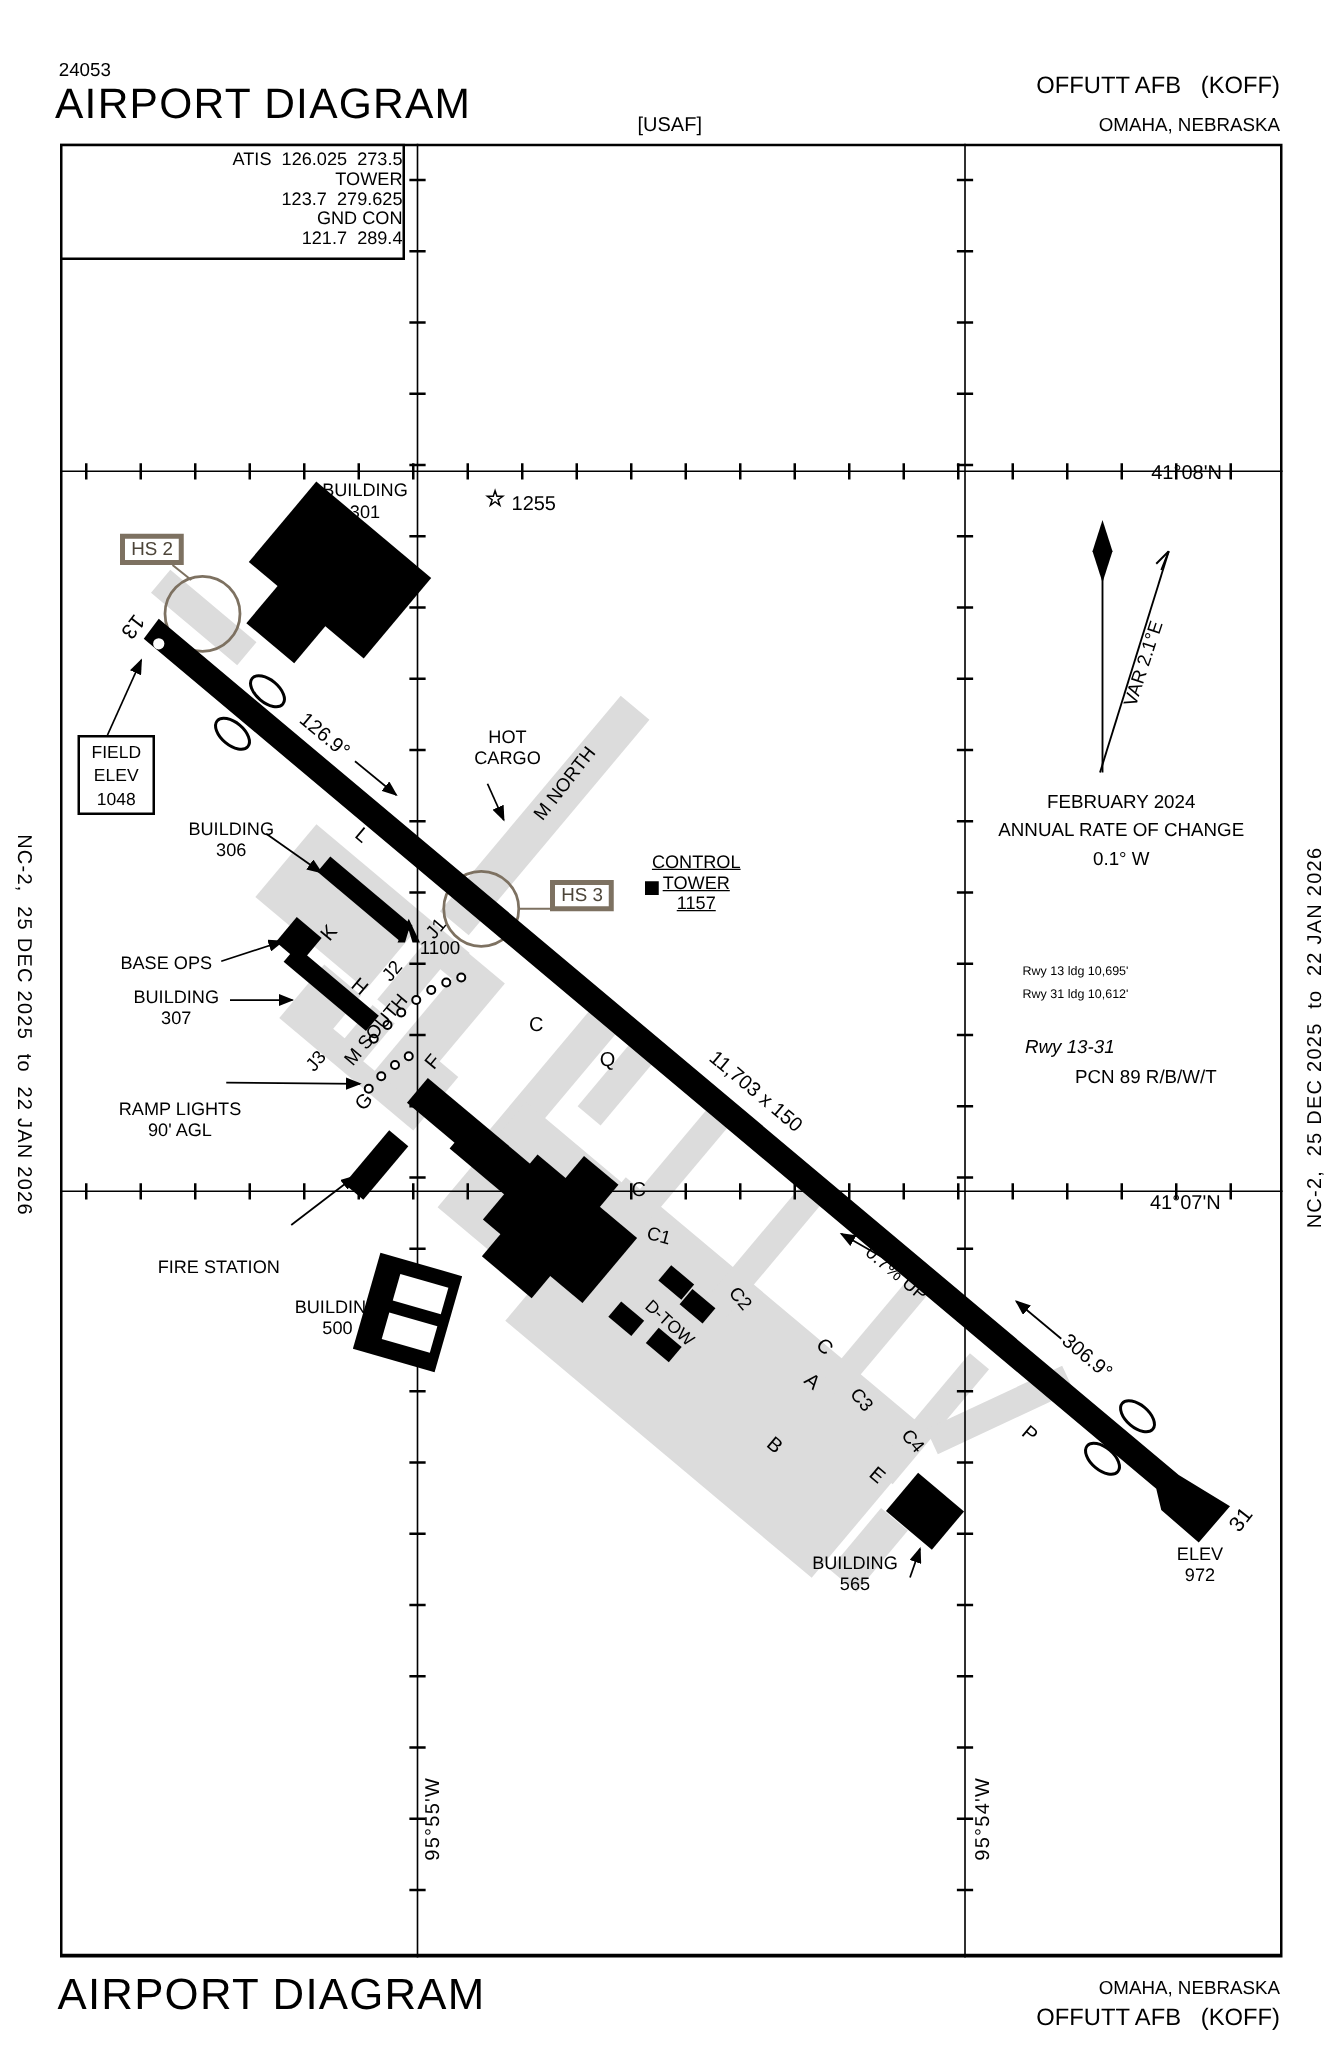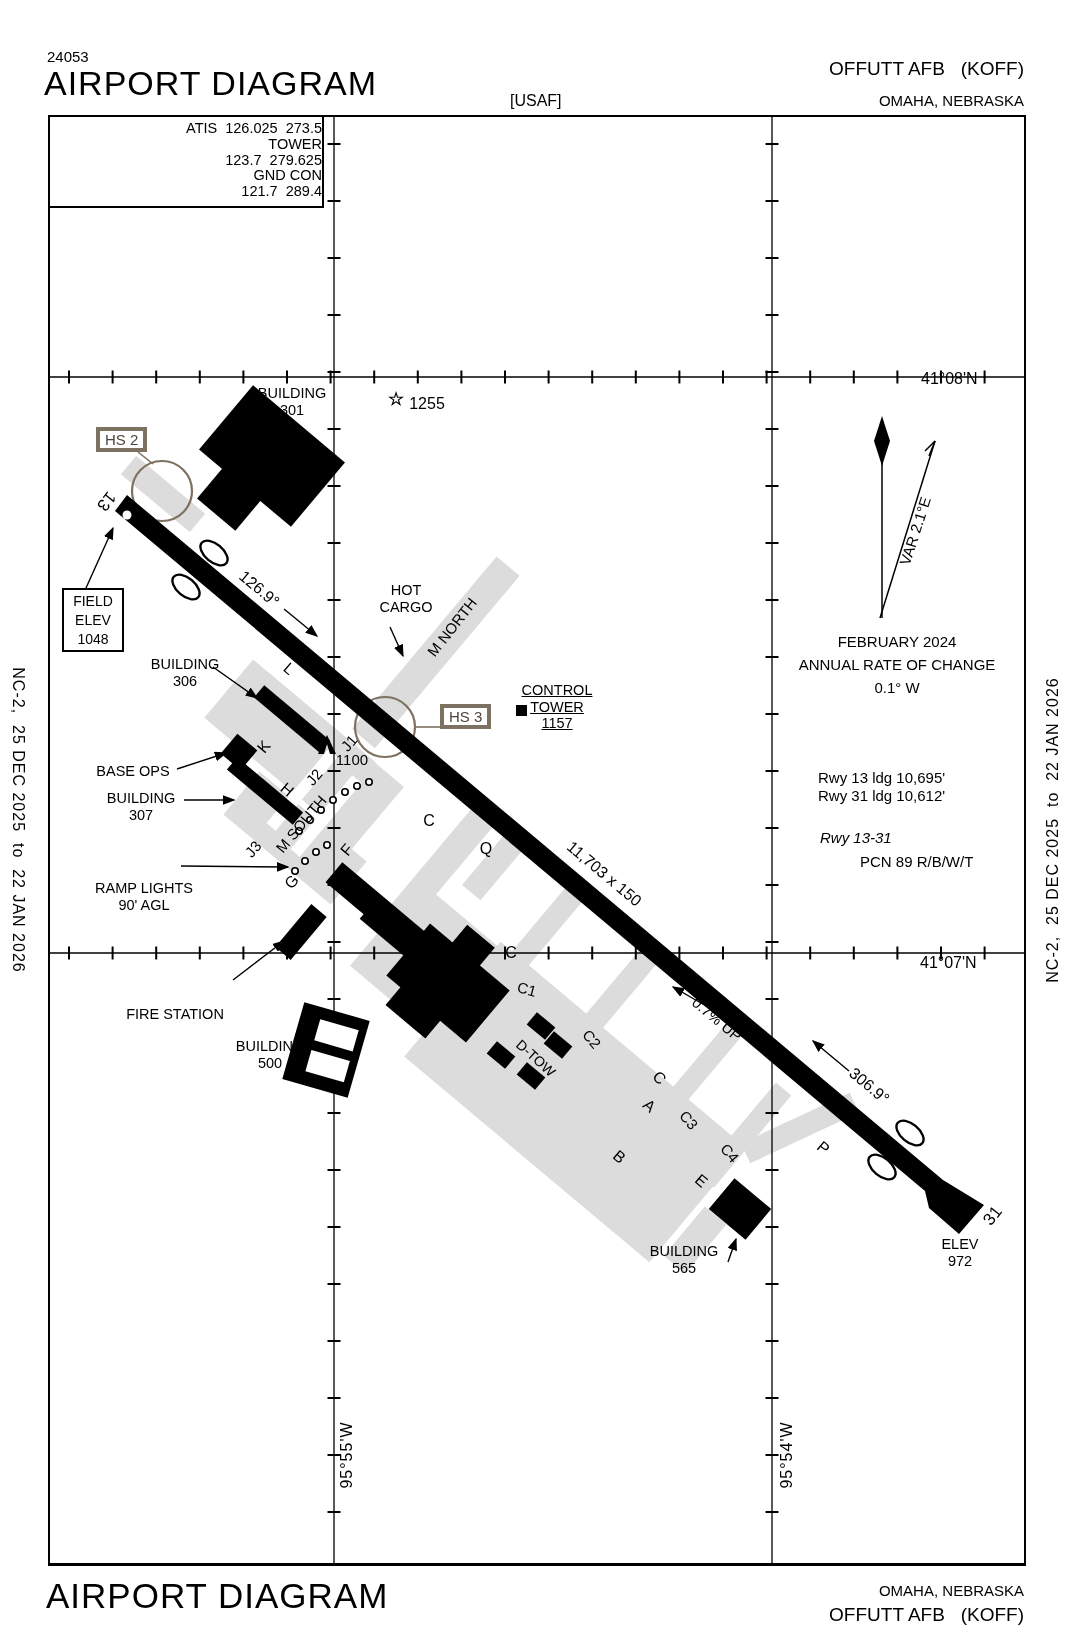--- a/index.html
+++ b/index.html
@@ -307,21 +307,21 @@
       <div class="callout ac" style="left: 185px; top: 656px;"><div>BUILDING</div><div>306</div></div>
       <div class="callout ac" style="left: 133px; top: 763px;"><div>BASE OPS</div></div>
       <div class="callout ac" style="left: 141px; top: 790px;"><div>BUILDING</div><div>307</div></div>
       <div class="callout ac" style="left: 144px; top: 880px;"><div>RAMP LIGHTS</div><div>90' AGL</div></div>
       <div class="callout ac" style="left: 175px; top: 975px; margin-top: 31px;"><div>FIRE STATION</div></div>
       <div class="callout ac" style="left: 270px; top: 1038px;"><div>BUILDING</div><div>500</div></div>
       <div class="callout ac" style="left: 684px; top: 1243px;"><div>BUILDING</div><div>565</div></div>
       <div class="callout ac" style="left: 960px; top: 1236px;"><div>ELEV</div><div>972</div></div>
       <div class="callout ac" style="left: 557px; top: 682px; text-decoration: underline;"><div>CONTROL</div><div>TOWER</div><div>1157</div></div>
       <div class="callout ac" style="left: 897px; top: 630px; font-size: 15px; line-height: 23px;"><div>FEBRUARY 2024</div><div>ANNUAL RATE OF CHANGE</div><div>0.1° W</div></div>
-      <div class="callout al" style="left: 818px; top: 769px; font-size: 15px; line-height: 18px;"><div>Rwy 13 ldg 10,695'</div><div>Rwy 31 ldg 10,612'</div></div>
+      <div class="callout al" style="left: 818px; top: 769px; font-size: 10px; line-height: 18px;"><div>Rwy 13 ldg 10,695'</div><div>Rwy 31 ldg 10,612'</div></div>
       <div class="callout al" style="left: 820px; top: 830px; font-size: 15px; font-style: italic;"><div>Rwy 13-31</div></div>
       <div class="callout al" style="left: 860px; top: 854px; font-size: 15px;"><div>PCN 89 R/B/W/T</div></div>
       <div class="callout al" style="left: 921px; top: 371px; font-size: 16px;"><div>41°08'N</div></div>
       <div class="callout al" style="left: 920px; top: 955px; font-size: 16px;"><div>41°07'N</div></div>
     </div>
 
   <div class="abs nowrap" id="title-bottom">AIRPORT DIAGRAM</div>
   <div class="abs nowrap" id="city-bottom">OMAHA, NEBRASKA</div>
   <div class="abs nowrap" id="airport-bottom">OFFUTT AFB   (KOFF)</div>
 

